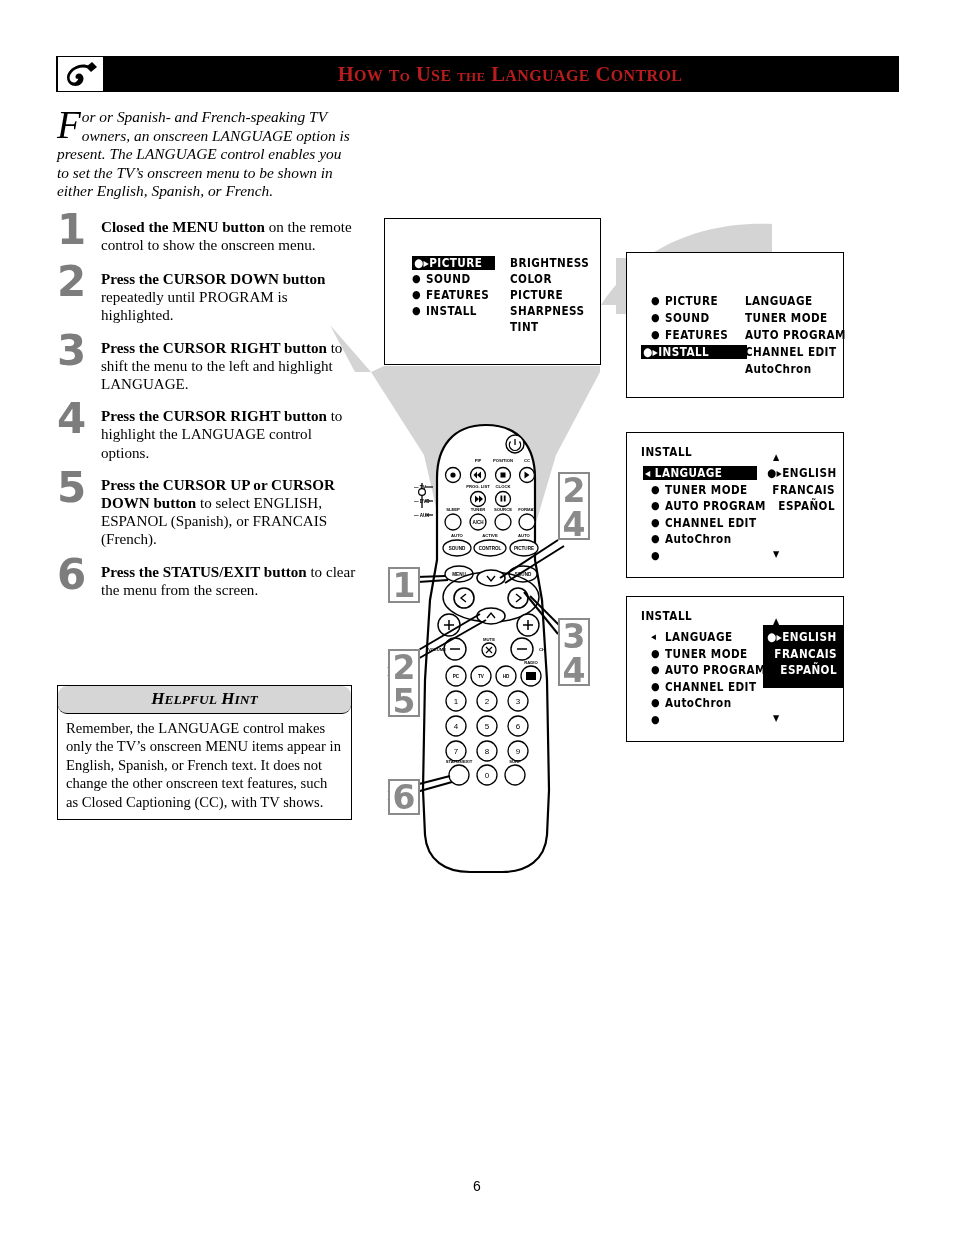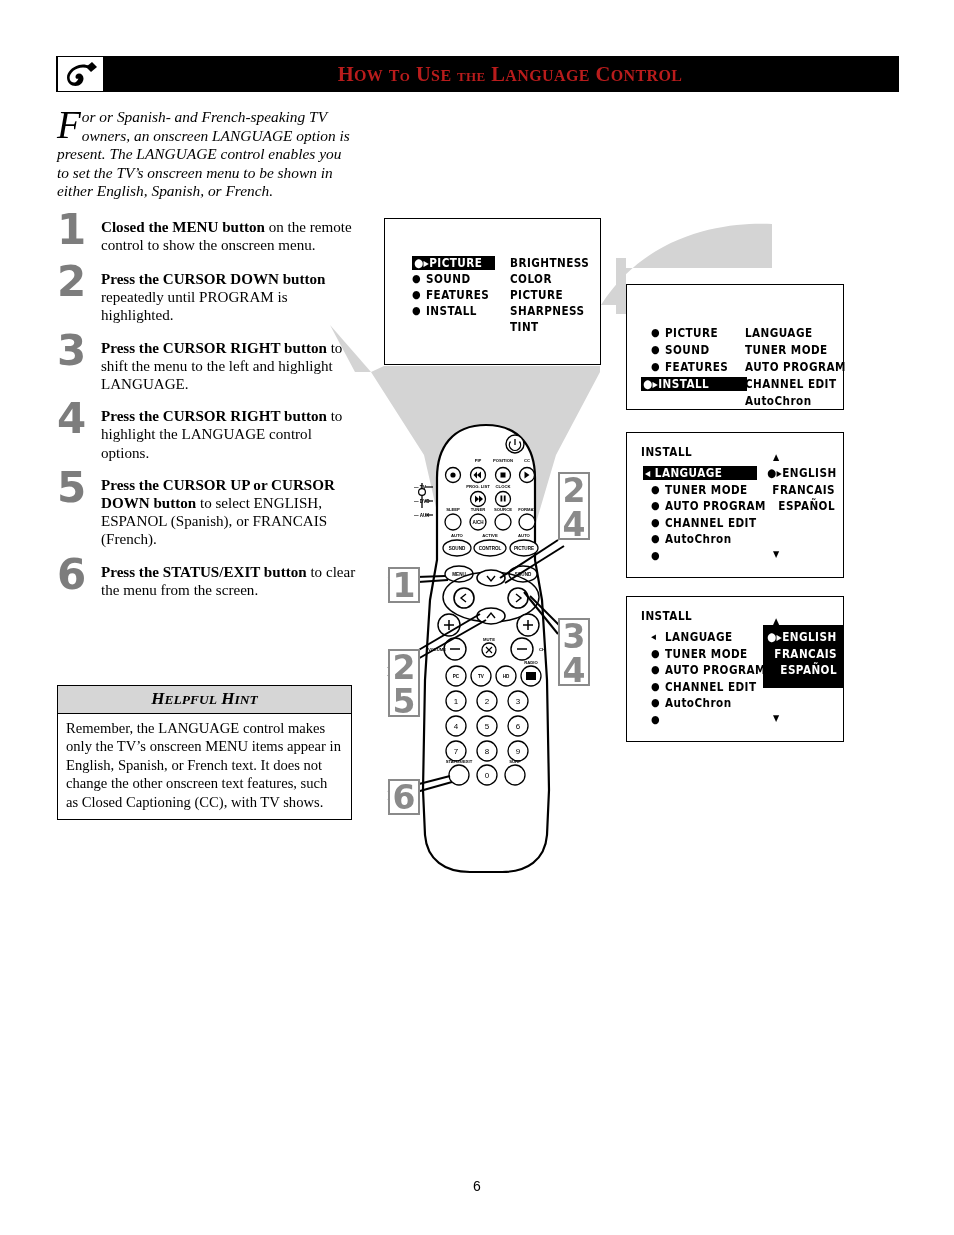--- a/index.html
+++ b/index.html
@@ -102,20 +102,21 @@
     background: #fff;
   }
   .hint-head {
     background: #d6d6d6;
     border-bottom: 1px solid #000;
     text-align: center;
     font-style: italic;
     font-weight: bold;
     font-size: 17px;
     padding: 3px 0 4px;
+    border-radius: 9px;
   }
   .hint-head .sc { font-size: 13.5px; }
   .hint-body {
     padding: 5px 8px 8px 8px;
     font-size: 14.6px;
     line-height: 18.4px;
   }
 
   
   .page-num {
@@ -146,21 +147,21 @@
   .hlbox { background:#000; color:#fff; }
 
   
   #menu1 { left: 384px; top: 218px; width: 217px; height: 147px; }
   #menu1 .left-col { position: absolute; left: 14px; top: 37px; width: 96px; }
   #menu1 .right-col { position: absolute; left: 112px; top: 37px; }
   #menu1 .mrow { height: 16px; font-size: 11.6px; letter-spacing: 0.45px; font-weight:600; white-space: nowrap; margin-left: 13px; }
   #menu1 .sel { background:#000; color:#fff; display:block; padding-left:2px; }
 
   
-  #menu2 { left: 626px; top: 284px; width: 218px; height: 126px; }
+  #menu2 { left: 626px; top: 252px; width: 218px; height: 146px; }
   #menu2 .left-col { position: absolute; left: 24px; top: 41px; width: 96px; }
   #menu2 .right-col { position: absolute; left: 118px; top: 41px; }
   #menu2 .mrow { height: 17px; font-size: 11.6px; letter-spacing: 0.45px; font-weight:600; white-space: nowrap; }
   #menu2 .sel { background:#000; color:#fff; display:block; padding-left:2px; }
 
   
   #menu3 { left: 626px; top: 432px; width: 218px; height: 146px; }
   #menu4 { left: 626px; top: 596px; width: 218px; height: 146px; }
   .installlabel {
     position: absolute; left: 14px; top: 12px;

